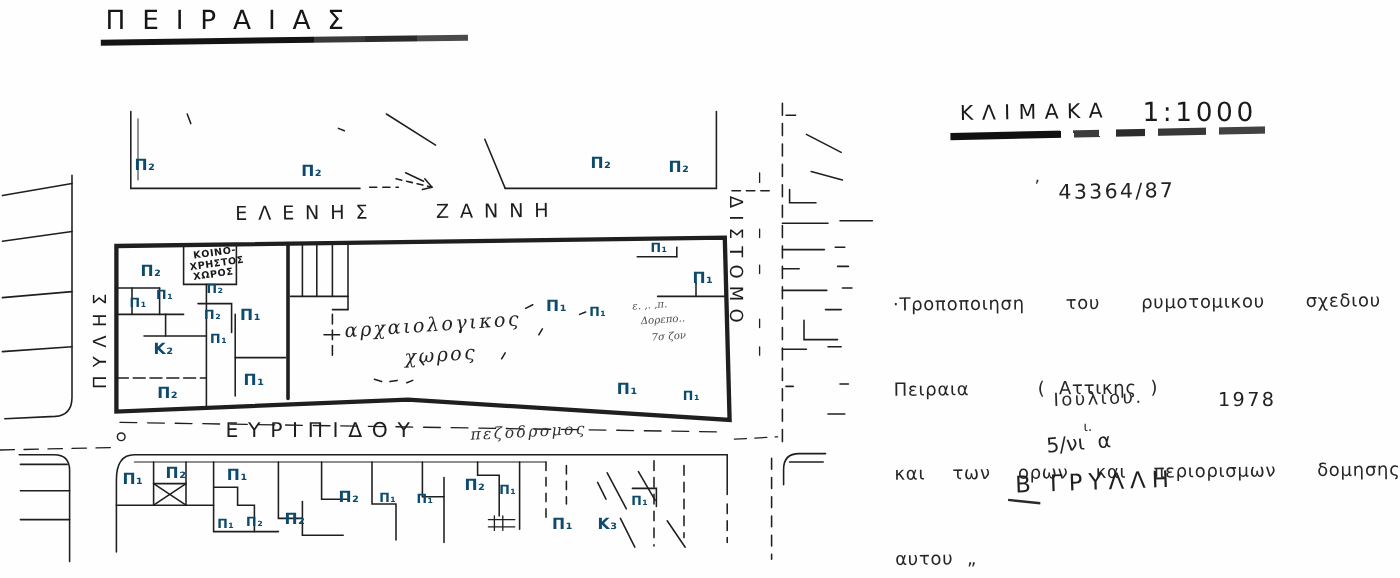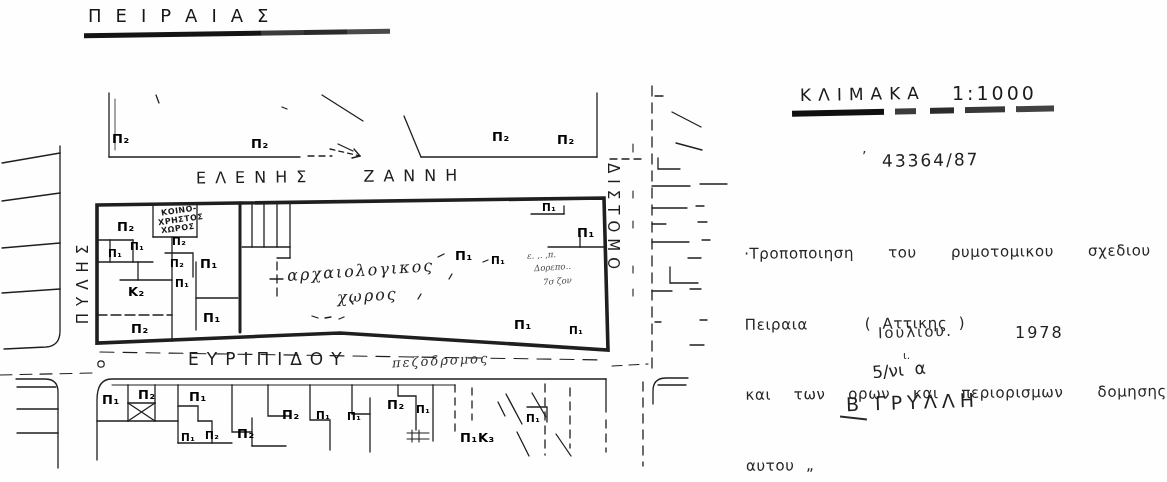--- a/index.html
+++ b/index.html
@@ -2,45 +2,45 @@
 <html><head>
 <meta charset="utf-8">
 <style>
   html,body{margin:0;padding:0;}
   body{
     width:1167px;height:482px;background:#fefefe;position:relative;overflow:hidden;
     font-family:"DejaVu Sans",sans-serif;color:#1b1b1b;
   }
   .abs{position:absolute;white-space:pre;}
   
-  .title{left:88px;top:5px;font-size:18px;letter-spacing:14px;font-weight:500;color:#161616;}
+  .title{left:88px;top:5px;font-size:22px;letter-spacing:14px;font-weight:500;color:#161616;}
   .title-underline{left:84px;top:31px;width:306px;height:5px;transform:rotate(-0.8deg);
     background:linear-gradient(90deg,#141414 0 58%,#3a3a3a 58% 72%,#2b2b2b 72% 86%,#4a4a4a 86% 100%);}
   
   .street{color:#1d1d1d;}
   .street-north{left:196px;top:167px;font-size:16px;letter-spacing:9px;word-spacing:34px;transform:rotate(-0.6deg);}
   .street-south{left:188px;top:349px;font-size:17px;letter-spacing:8px;}
   .street-south-note{left:392px;top:353px;font-size:13px;font-style:italic;letter-spacing:2px;
     transform:rotate(-3deg);color:#333;font-family:"DejaVu Serif",serif;}
   .street-west{left:83px;top:281px;font-size:15px;letter-spacing:7px;transform:translate(-50%,-50%) rotate(-90deg);}
   .street-east{left:613px;top:219px;font-size:15px;letter-spacing:6px;transform:translate(-50%,-50%) rotate(90deg);}
   
   .hand{font-family:"DejaVu Serif",serif;font-style:italic;color:#222;}
   .arch1{left:287px;top:261px;font-size:16px;letter-spacing:2px;transform:rotate(-4deg);}
   .arch2{left:337px;top:286px;font-size:16px;letter-spacing:2px;transform:rotate(-4deg);}
   .common{font-size:8px;font-weight:bold;letter-spacing:.5px;transform:rotate(-8deg);color:#181818;}
   .common1{left:161px;top:206px;} .common2{left:158px;top:215px;} .common3{left:161px;top:224px;}
   .scrib{font-size:8.5px;font-style:italic;color:#4c4c4c;transform:rotate(-4deg);font-family:"DejaVu Serif",serif;}
   .scrib1{left:527px;top:250px;} .scrib2{left:534px;top:262px;} .scrib3{left:543px;top:276px;}
   
-  .zone-label{position:absolute;font-size:13px;font-weight:bold;color:#000000;letter-spacing:.5px;white-space:pre;}
+  .zone-label{position:absolute;font-size:13px;font-weight:bold;color:#0c4a6e;letter-spacing:.5px;white-space:pre;}
   .zone-label.small{font-size:10.5px;}
   
   .klimaka{left:800px;top:84px;font-size:17px;letter-spacing:7px;transform:rotate(-1deg);color:#1a1a1a;}
-  .klimaka-val{left:952px;top:82px;font-size:19px;letter-spacing:3px;color:#1a1a1a;}
+  .klimaka-val{left:952px;top:82px;font-size:22px;letter-spacing:3px;color:#1a1a1a;}
   .klimaka-underline{left:792px;top:108px;width:270px;height:6px;transform:rotate(-1.2deg);
     background:linear-gradient(90deg,#101010 0 34%,transparent 34% 38%,#3c3c3c 38% 46%,transparent 46% 51%,
       #2c2c2c 51% 60%,transparent 60% 64%,#383838 64% 79%,transparent 79% 83%,#424242 83% 97%,transparent 97%);}
   .refmark{left:862px;top:148px;font-size:14px;color:#2a2a2a;}
   .refnum{left:882px;top:150px;font-size:17px;letter-spacing:2px;transform:rotate(-1deg);color:#222;}
   .note{left:745px;top:194px;font-size:15px;line-height:23.5px;letter-spacing:.6px;word-spacing:6px;
     transform:rotate(-0.5deg);color:#262626;}
   .note div{white-space:pre;}
   .date-month{left:878px;top:323px;font-size:15px;letter-spacing:2px;color:#2a2a2a;transform:rotate(-2deg);}
   .date-year{left:1015px;top:323px;font-size:16px;letter-spacing:2px;color:#222;}
@@ -246,21 +246,21 @@
     <span class="zone-label" style="left: 189px; top: 389px;">Π₁</span>
     <span class="zone-label small" style="left: 181px; top: 431px;">Π₁</span>
     <span class="zone-label small" style="left: 205px; top: 429px;">Π₂</span>
     <span class="zone-label" style="left: 237px; top: 426px;">Π₂</span>
     <span class="zone-label" style="left: 282px; top: 407px;">Π₂</span>
     <span class="zone-label small" style="left: 316px; top: 409px;">Π₁</span>
     <span class="zone-label small" style="left: 347px; top: 410px;">Π₁</span>
     <span class="zone-label" style="left: 387px; top: 397px;">Π₂</span>
     <span class="zone-label small" style="left: 416px; top: 403px;">Π₁</span>
     <span class="zone-label" style="left: 460px; top: 430px;">Π₁</span>
-    <span class="zone-label" style="left: 478px; top: 430px;">Κ₃</span>
+    <span class="zone-label" style="left: 498px; top: 430px;">Κ₃</span>
     <span class="zone-label small" style="left: 526px; top: 412px;">Π₁</span>
   </div>
 
 <div class="abs klimaka">ΚΛΙΜΑΚΑ</div>
 <div class="abs klimaka-val">1:1000</div>
 <div class="abs klimaka-underline"></div>
 
 <div class="abs refmark">’</div>
 <div class="abs refnum">43364/87</div>
 

